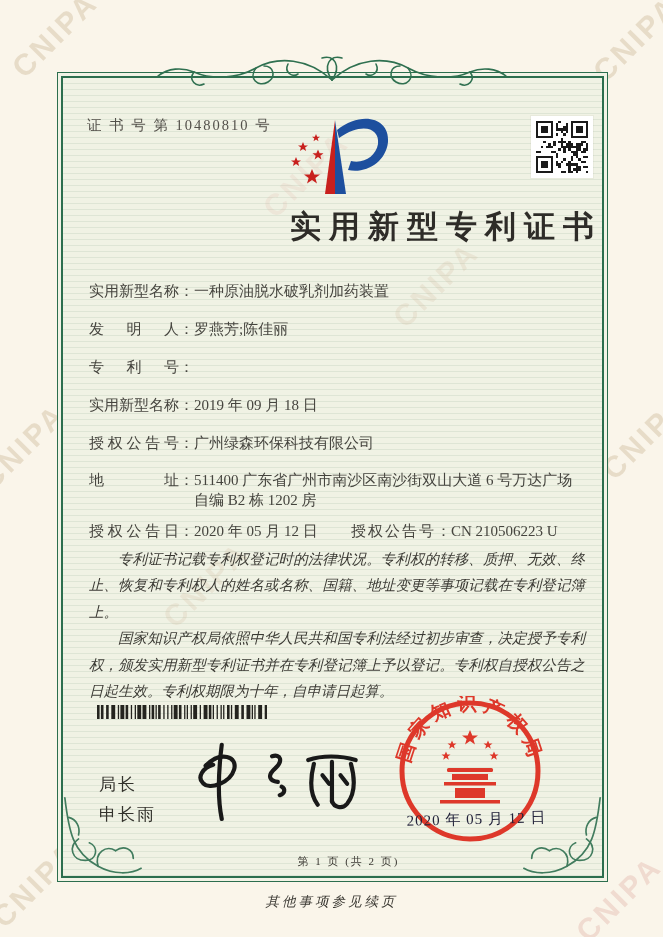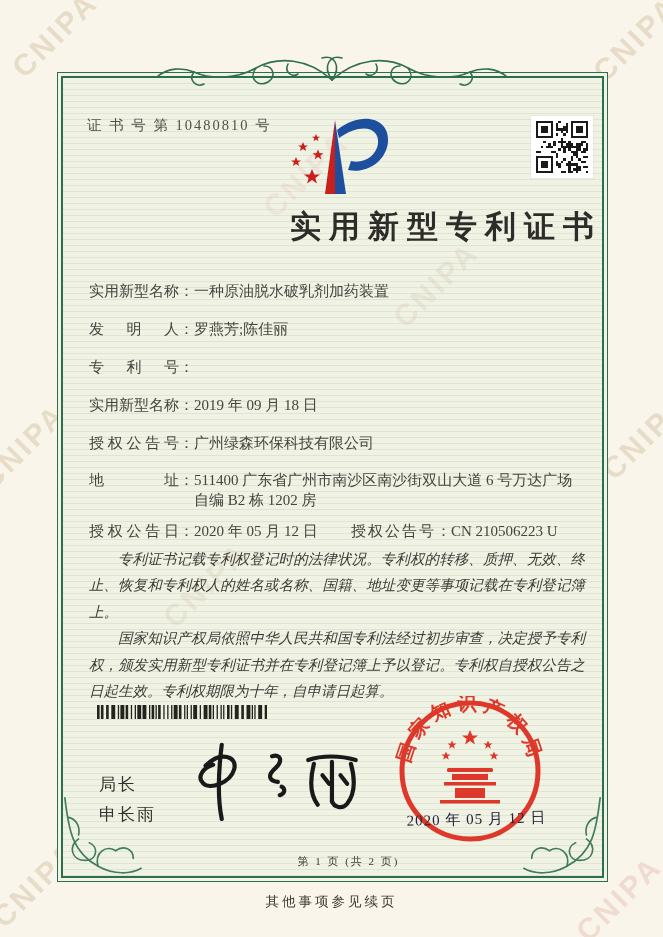--- a/index.html
+++ b/index.html
@@ -35,21 +35,21 @@
   .paras p{margin:0;text-indent:2em;}
   .barcode{left:34px;top:627px;z-index:2;}
   .signer{left:36px;top:674px;z-index:2;font-size:17px;color:#33322c;letter-spacing:2px;line-height:30px;margin-top:18px;}
   .sig{left:116px;top:658px;z-index:3;}
   .seal{left:332px;top:618px;z-index:2;opacity:.93;}
   .seal-date{left:326px;top:732px;width:175px;text-align:center;font-size:15px;color:#22223a;
       letter-spacing:1px;z-index:3;transform:rotate(-1.5deg);font-weight:500;}
   .page-info{left:16px;top:776px;width:100%;text-align:center;font-size:11px;color:#3c3a34;
       letter-spacing:2px;z-index:2;}
   .continuation{position:absolute;left:0;top:893px;width:100%;text-align:center;font-size:13.5px;
-      color:#3c3a34;letter-spacing:3px;z-index:1;}
+      color:#3c3a34;letter-spacing:3px;z-index:1;font-style:italic;}
   .flourish-top{position:absolute;left:148px;top:50px;z-index:2;}
   .corner-fl{z-index:2;opacity:.9;}
 </style>
 </head>
 <body>
 
 <div class="page">
 
   <div class="wm" style="left:2px;top:18px;">CNIPA</div>
   <div class="wm" style="left:583px;top:22px;">CNIPA</div>

